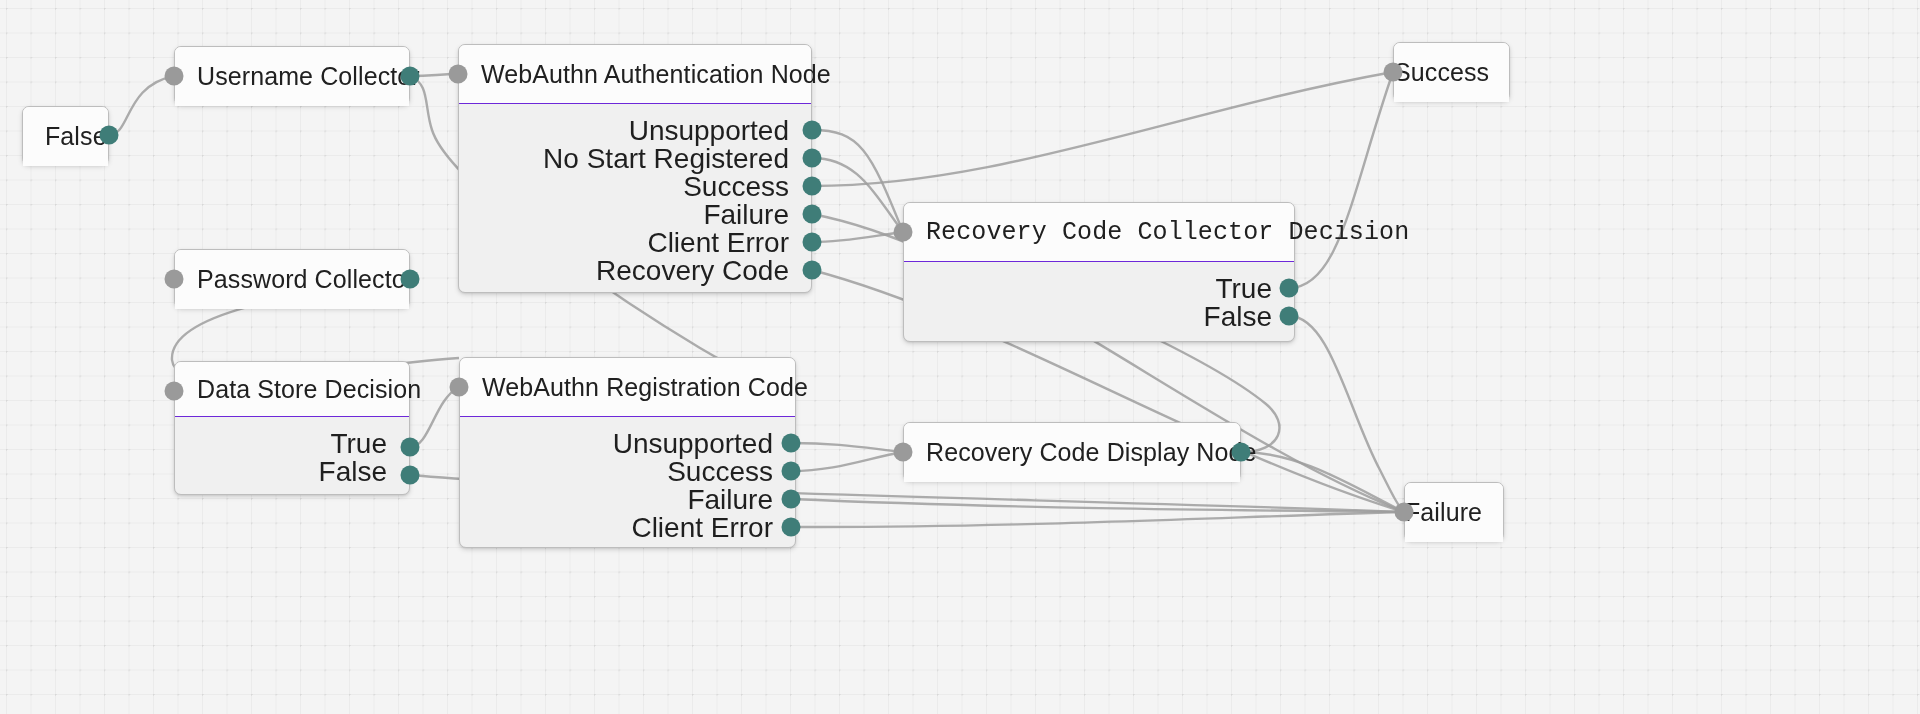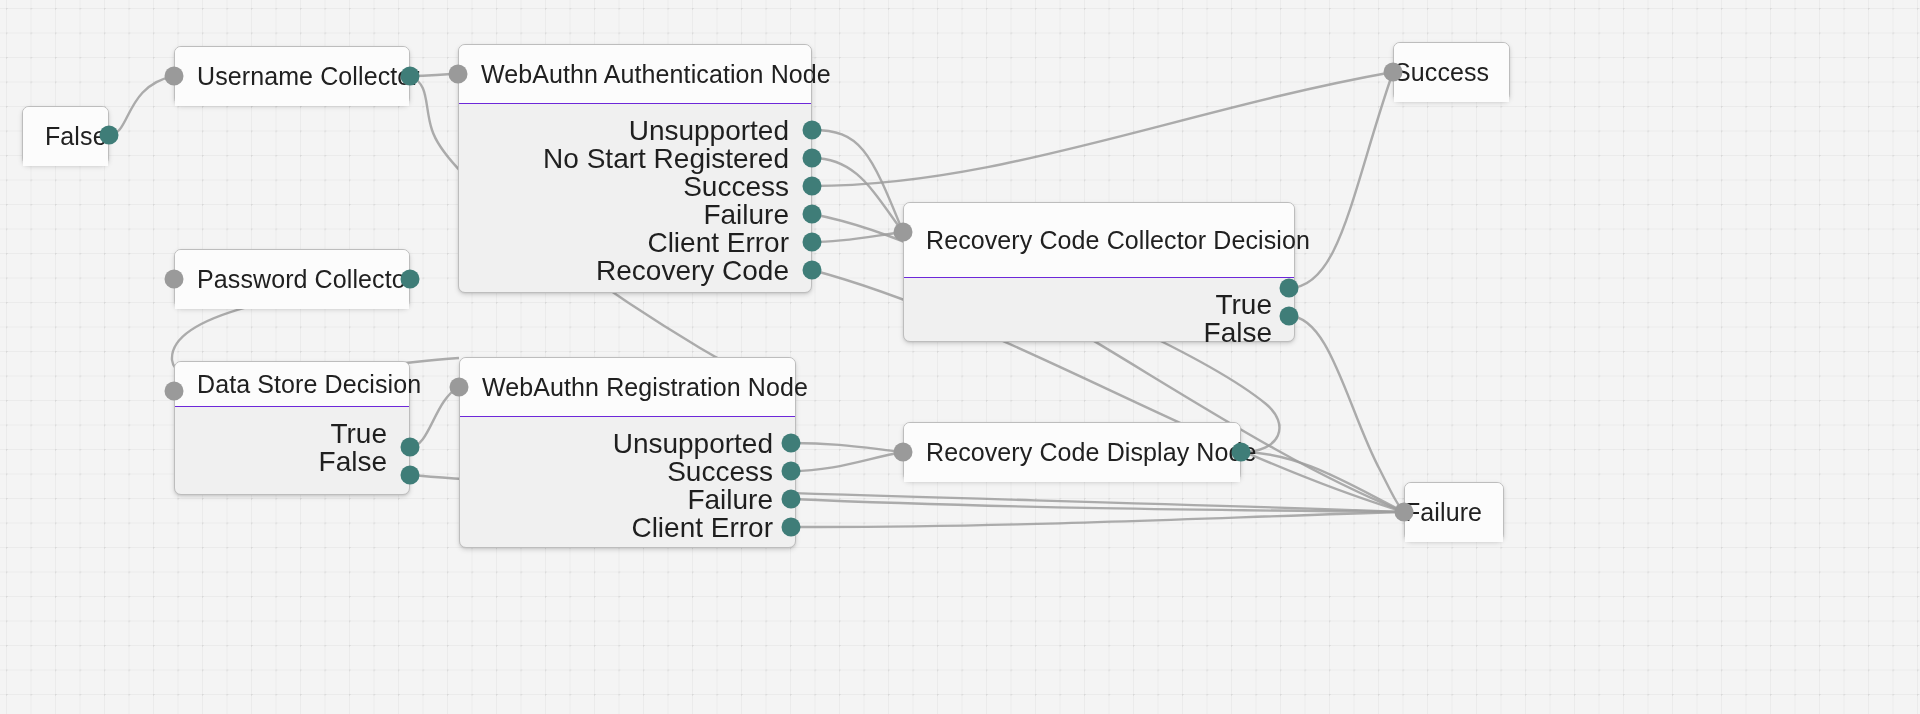--- a/index.html
+++ b/index.html
@@ -114,21 +114,21 @@
     <div class="dot gray" style="left: 174px; top: 76px;"></div>
     <div class="dot teal" style="left: 410px; top: 76px;"></div>
     <div class="node plain" style="left: 174px; top: 249px; width: 236px; height: 59px;">
       <div class="node-header" style="height: 59px;">
         <div class="node-title title-left">Password Collector</div>
       </div>
     </div>
     <div class="dot gray" style="left: 174px; top: 279px;"></div>
     <div class="dot teal" style="left: 410px; top: 279px;"></div>
     <div class="node withbody" style="left: 174px; top: 361px; width: 236px; height: 134px;">
-      <div class="node-header" style="height: 45px;">
+      <div class="node-header" style="height: 55px;">
         <div class="node-title title-left">Data Store Decision</div>
       </div>
       <div class="node-body">
         <div class="port-row" style="position: absolute; right: 0px; top: 13px;">
           <span class="port-label">True</span>
         </div>
         <div class="port-row" style="position: absolute; right: 0px; top: 41px;">
           <span class="port-label">False</span>
         </div>
       </div>
@@ -163,21 +163,21 @@
     </div>
     <div class="dot gray" style="left: 458px; top: 74px;"></div>
     <div class="dot teal" style="left: 812px; top: 130px;"></div>
     <div class="dot teal" style="left: 812px; top: 158px;"></div>
     <div class="dot teal" style="left: 812px; top: 186px;"></div>
     <div class="dot teal" style="left: 812px; top: 214px;"></div>
     <div class="dot teal" style="left: 812px; top: 242px;"></div>
     <div class="dot teal" style="left: 812px; top: 270px;"></div>
     <div class="node withbody" style="left: 459px; top: 357px; width: 337px; height: 191px;">
       <div class="node-header" style="height: 59px;">
-        <div class="node-title title-left">WebAuthn Registration Node</div>
+        <div class="node-title title-left">WebAuthn Registration Code</div>
       </div>
       <div class="node-body">
         <div class="port-row" style="position: absolute; right: 0px; top: 13px;">
           <span class="port-label">Unsupported</span>
         </div>
         <div class="port-row" style="position: absolute; right: 0px; top: 41px;">
           <span class="port-label">Success</span>
         </div>
         <div class="port-row" style="position: absolute; right: 0px; top: 69px;">
           <span class="port-label">Failure</span>
@@ -186,21 +186,21 @@
           <span class="port-label">Client Error</span>
         </div>
       </div>
     </div>
     <div class="dot gray" style="left: 459px; top: 387px;"></div>
     <div class="dot teal" style="left: 791px; top: 443px;"></div>
     <div class="dot teal" style="left: 791px; top: 471px;"></div>
     <div class="dot teal" style="left: 791px; top: 499px;"></div>
     <div class="dot teal" style="left: 791px; top: 527px;"></div>
     <div class="node withbody" style="left: 903px; top: 202px; width: 392px; height: 140px;">
-      <div class="node-header" style="height: 75px;">
+      <div class="node-header" style="height: 59px; font-family: Liberation Mono, monospace;">
         <div class="node-title title-left">Recovery Code Collector Decision</div>
       </div>
       <div class="node-body">
         <div class="port-row" style="position: absolute; right: 0px; top: 13px;">
           <span class="port-label">True</span>
         </div>
         <div class="port-row" style="position: absolute; right: 0px; top: 41px;">
           <span class="port-label">False</span>
         </div>
       </div>

